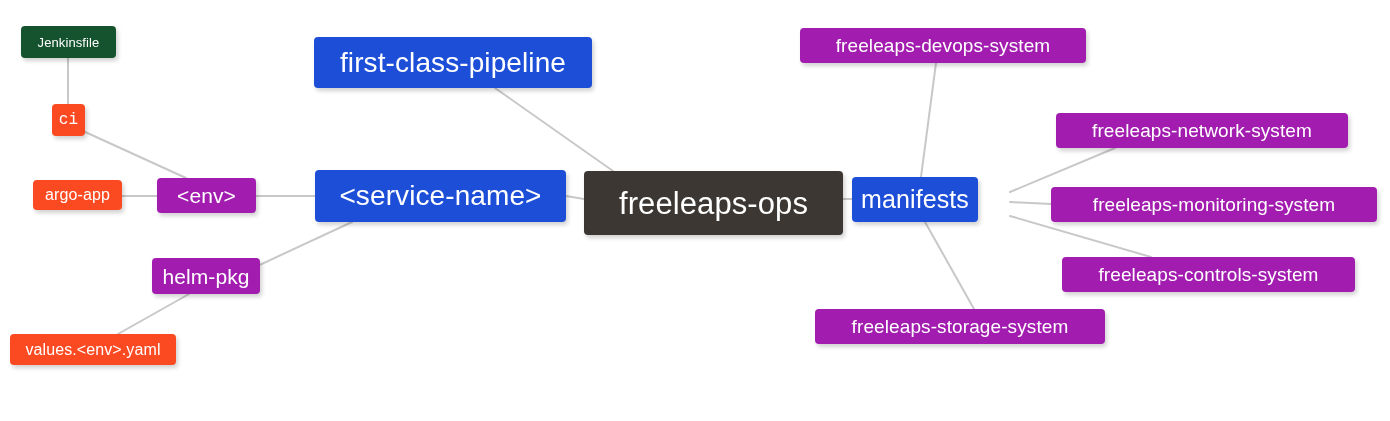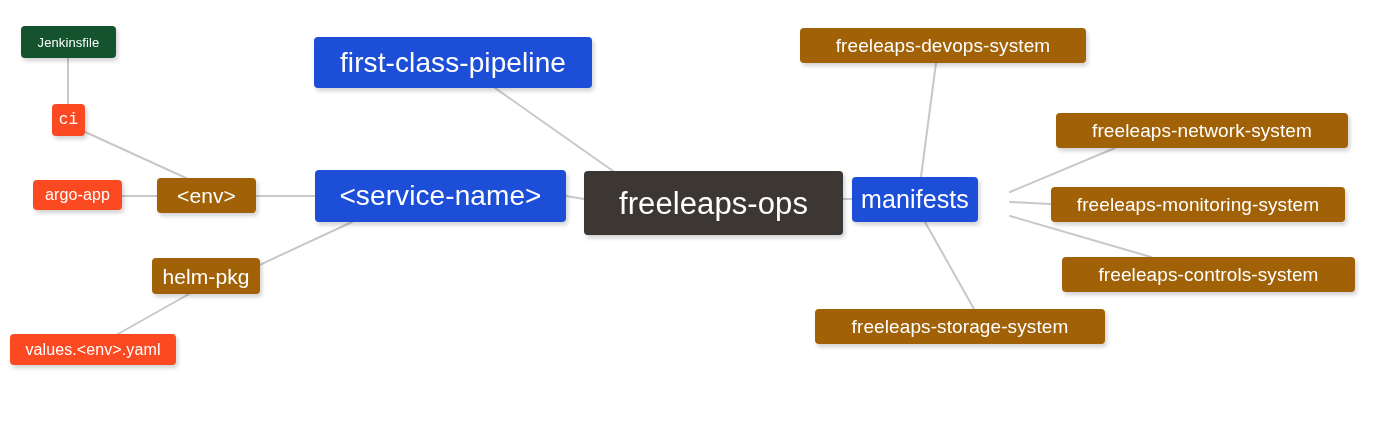--- a/index.html
+++ b/index.html
@@ -39,21 +39,21 @@
     line-height: 1;
     box-shadow: 2px 3px 4px rgba(0,0,0,0.18);
     letter-spacing: 0.1px;
     z-index: 2;
   }
   .node.root {
     background: #3c3733;
     border-radius: 4px;
   }
   .node.blue   { background: #1d4ed8; }
-  .node.green  { background: #a16207; }
+  .node.green  { background: #a21caf; }
   .node.orange { background: #14532d; }
   .node.red    { background: #fb4a21; }
 
   
   .sz-root   { font-size: 31px; }
   .sz-l1     { font-size: 28px; }
   .sz-l1s    { font-size: 25px; }
   .sz-l2     { font-size: 21px; }
   .sz-l2s    { font-size: 19px; }
   .sz-l3     { font-size: 16px; }
@@ -85,17 +85,17 @@
       <div class="node blue sz-l1s" style="left: 852px; top: 177px; width: 126px; height: 45px;">manifests</div>
       <div class="node blue sz-l1" style="left: 314px; top: 37px; width: 278px; height: 51px;">first-class-pipeline</div>
       <div class="node green sz-l2" style="left: 157px; top: 178px; width: 99px; height: 35px;">&lt;env&gt;</div>
       <div class="node green sz-l2" style="left: 152px; top: 258px; width: 108px; height: 36px;">helm-pkg</div>
       <div class="node red sz-l3" style="left: 52px; top: 104px; width: 33px; height: 32px; font-family: Liberation Mono, monospace;">ci</div>
       <div class="node red sz-l3" style="left: 33px; top: 180px; width: 89px; height: 30px;">argo-app</div>
       <div class="node orange sz-l4" style="left: 21px; top: 26px; width: 95px; height: 32px;">Jenkinsfile</div>
       <div class="node red sz-l3" style="left: 10px; top: 334px; width: 166px; height: 31px;">values.&lt;env&gt;.yaml</div>
       <div class="node green sz-l2s" style="left: 800px; top: 28px; width: 286px; height: 35px;">freeleaps-devops-system</div>
       <div class="node green sz-l2s" style="left: 1056px; top: 113px; width: 292px; height: 35px;">freeleaps-network-system</div>
-      <div class="node green sz-l2s" style="left: 1051px; top: 187px; width: 294px; height: 35px;">freeleaps-monitoring-system</div>
+      <div class="node green sz-l2s" style="left: 1051px; top: 187px; width: 326px; height: 35px;">freeleaps-monitoring-system</div>
       <div class="node green sz-l2s" style="left: 1062px; top: 257px; width: 293px; height: 35px;">freeleaps-controls-system</div>
       <div class="node green sz-l2s" style="left: 815px; top: 309px; width: 290px; height: 35px;">freeleaps-storage-system</div>
     </div>
 </div>
 
 </body></html>

